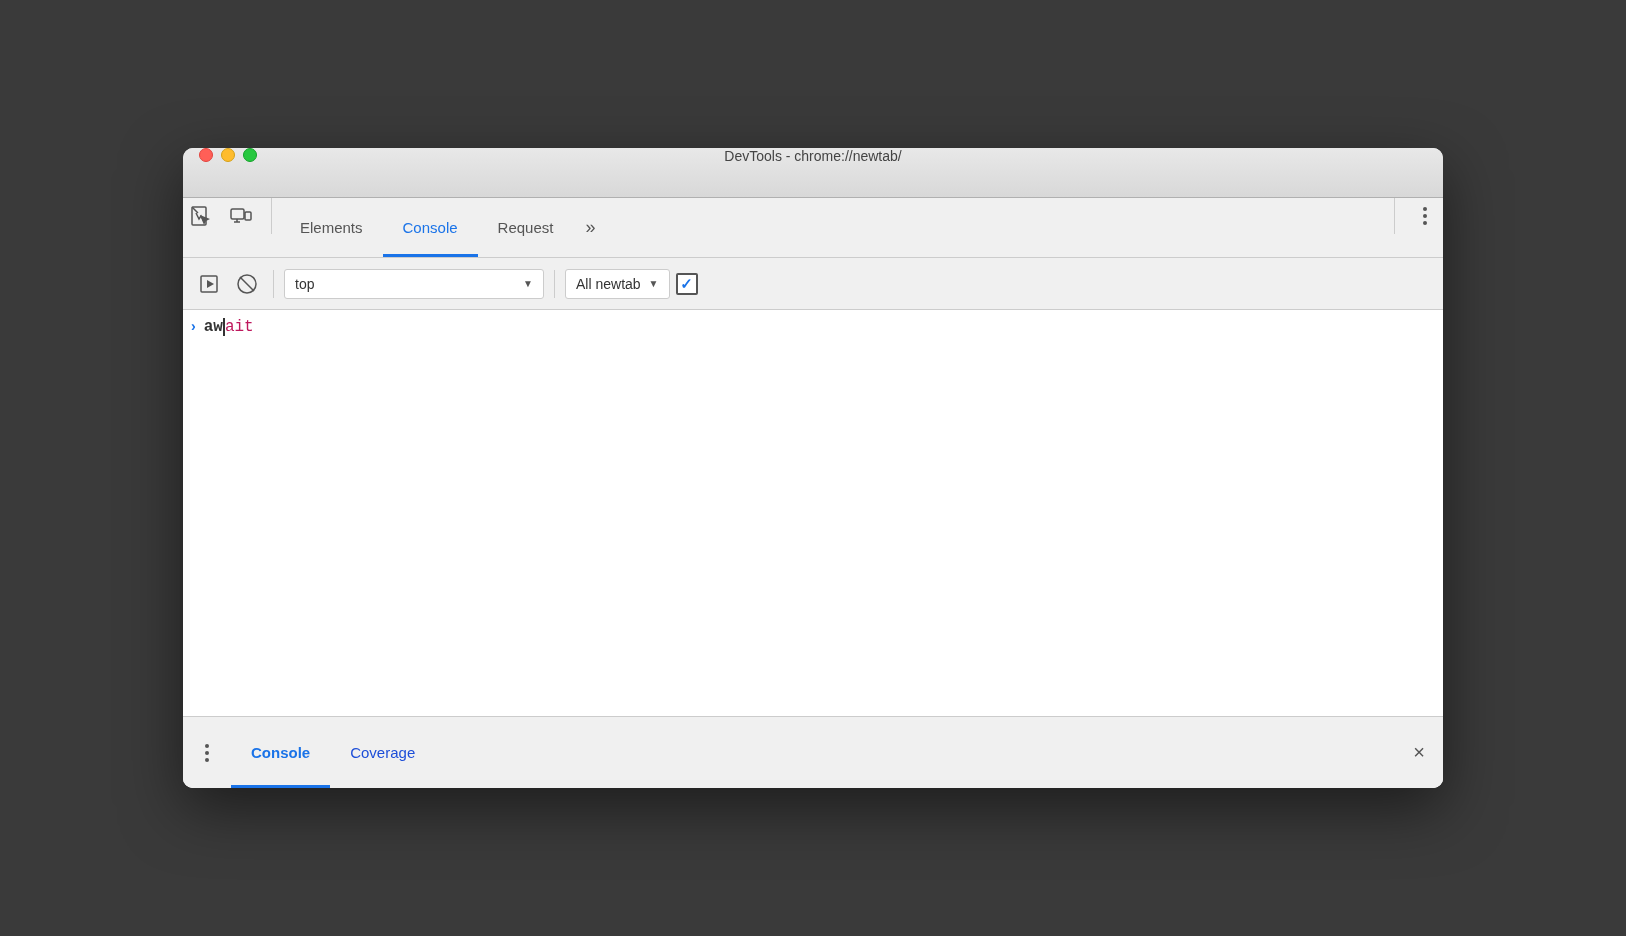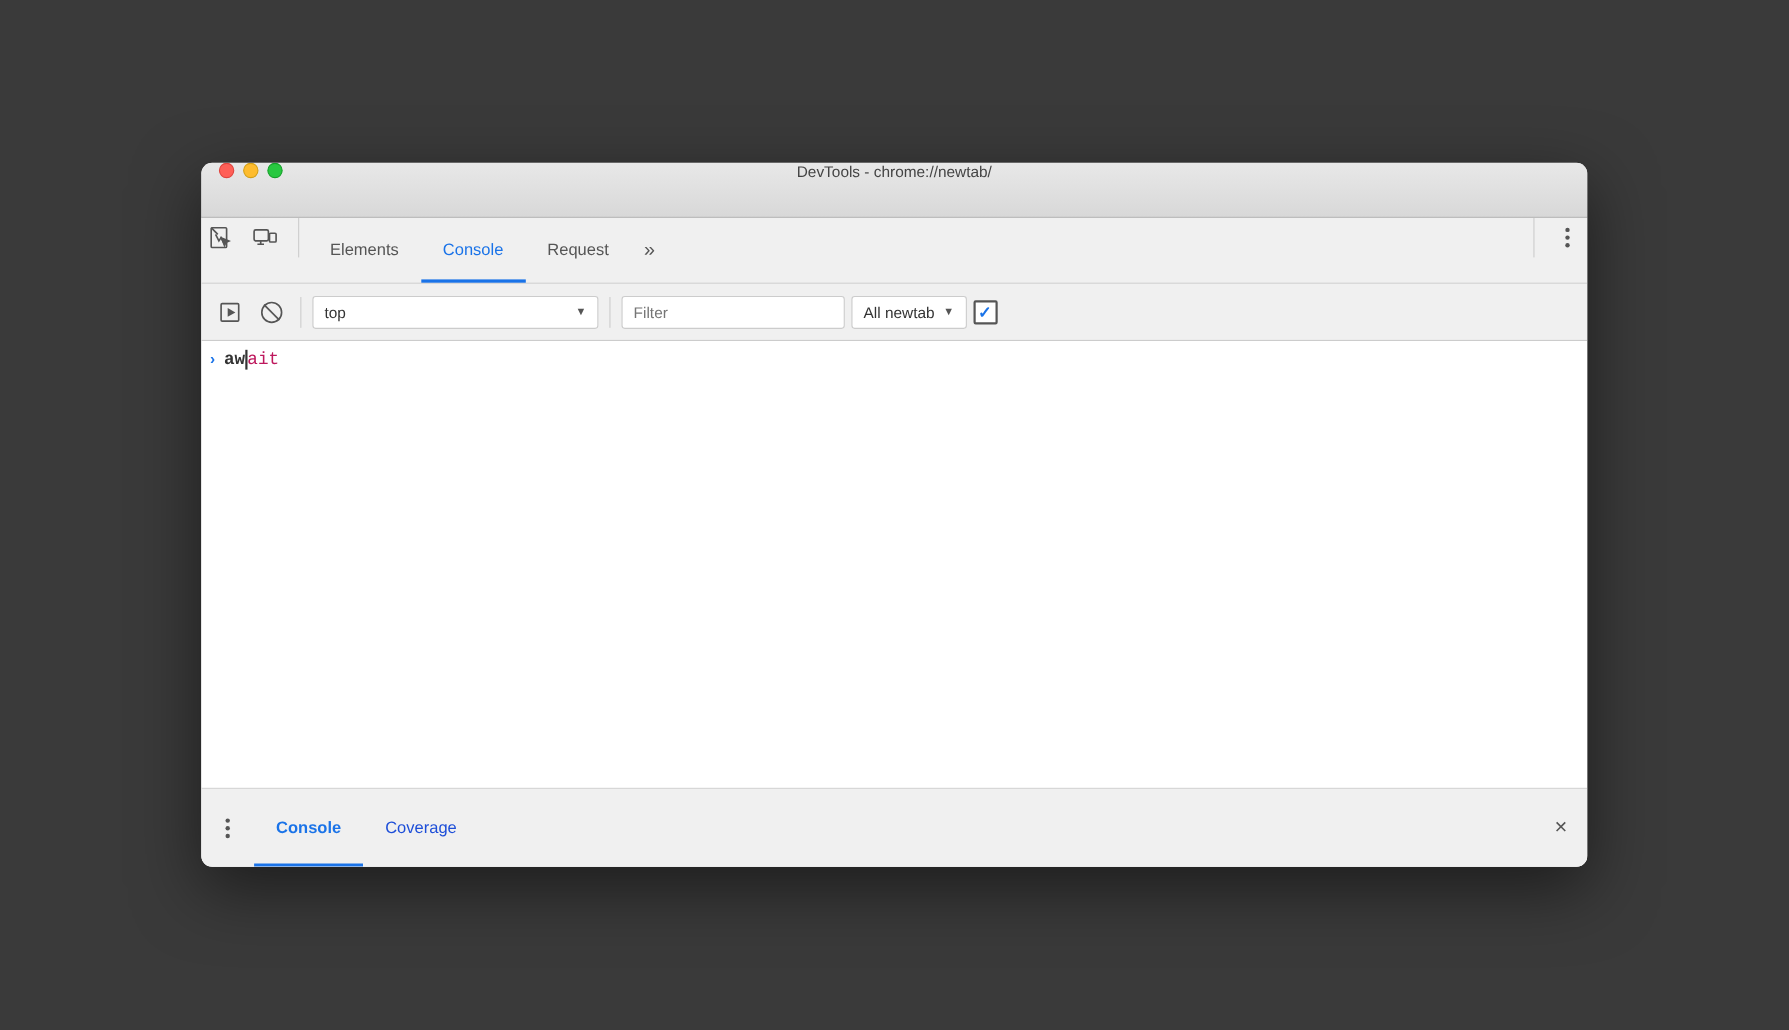--- a/index.html
+++ b/index.html
@@ -495,21 +495,20 @@
 
       <div class="divider-v"></div>
 
       <div class="context-selector">
         <span class="context-text">top</span>
         <span class="dropdown-arrow">▼</span>
       </div>
 
       <div class="divider-v"></div>
 
-      <input class="filter-input" type="text" placeholder="Filter" style="">
 
       <div class="levels-selector">
         <span class="levels-text">All newtab</span>
         <span class="dropdown-arrow">▼</span>
       </div>
 
       <div class="checkbox-icon"></div>
     </div>
 
     <div class="console-main">

